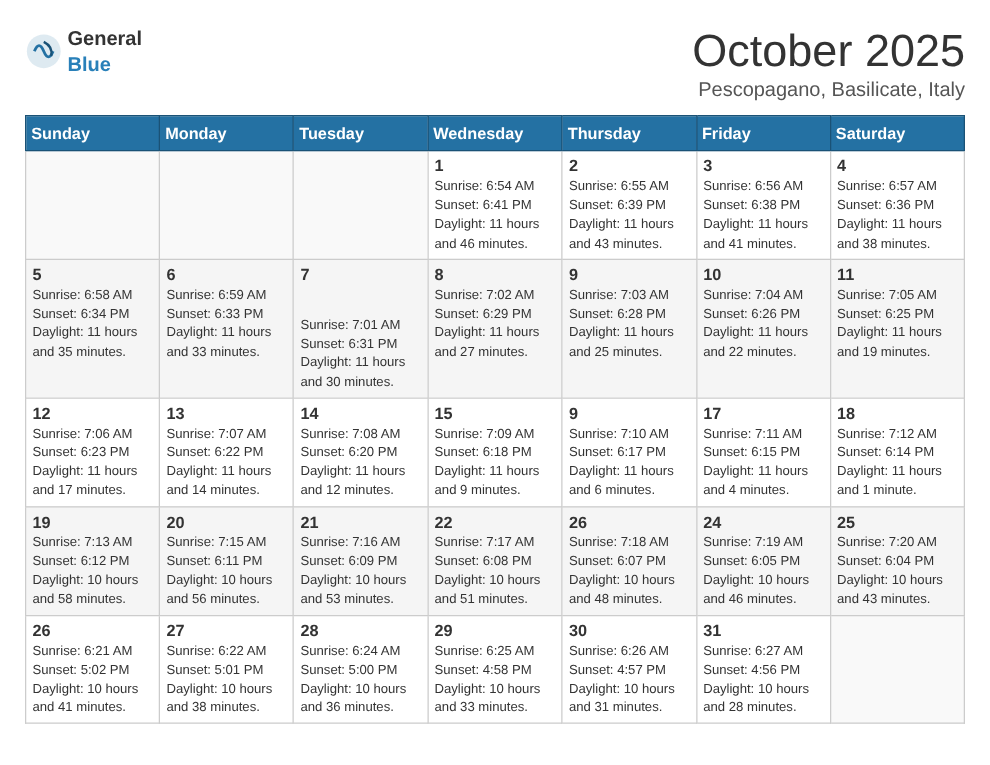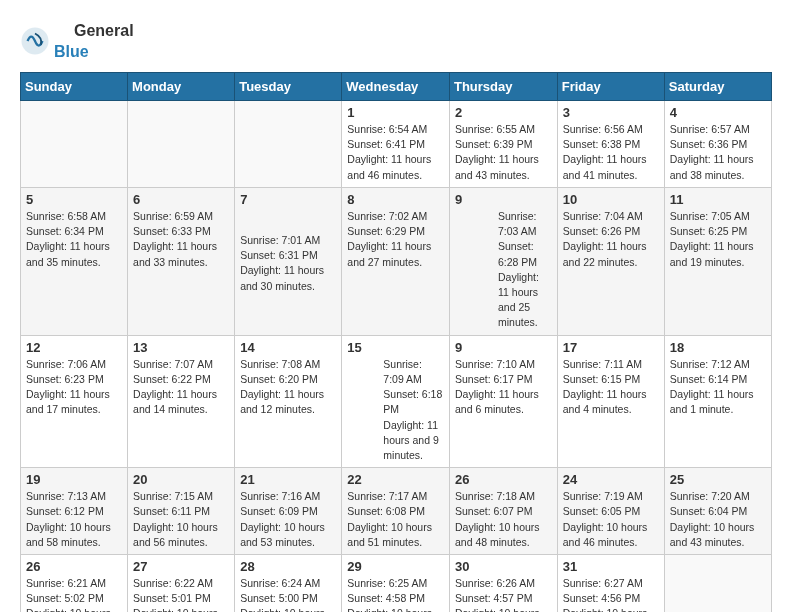--- a/index.html
+++ b/index.html
@@ -16,21 +16,21 @@
       align-items: flex-start;
       margin-bottom: 10px;
     }
     .logo {
       display: flex;
       align-items: center;
       font-size: 18px;
       font-weight: bold;
       color: #1a5276;
     }
-    .logo-general { color: #333; font-size: 16px; font-weight: bold; margin-left: 20px; }
+    .logo-general { color: #333; font-size: 16px; font-weight: bold; }
     .logo-blue { color: #2980b9; font-size: 16px; font-weight: bold; }
     .logo-icon {
       width: 30px;
       height: 30px;
       margin-right: 4px;
     }
     .title-section { text-align: right; }
     .month-title { font-size: 36px; color: #333; font-weight: normal; }
     .location { font-size: 16px; color: #555; margin-top: 2px; }
     .calendar {
@@ -70,20 +70,24 @@
     <svg class="logo-icon" viewBox="0 0 40 40">
       <circle cx="20" cy="20" r="18" fill="#2471a3" opacity="0.15"></circle>
       <path d="M10,20 Q15,8 20,20 Q25,32 30,20" stroke="#2471a3" stroke-width="3" fill="none"></path>
       <path d="M20,10 Q30,15 28,25" stroke="#1a5276" stroke-width="2.5" fill="none"></path>
     </svg>
     <div>
       <span class="logo-general">General</span><br>
       <span class="logo-blue">Blue</span>
     </div>
   </div>
+  <div class="title-section">
+    <div class="month-title">October 2025</div>
+    <div class="location">Pescopagano, Basilicate, Italy</div>
+  </div>
 </div>
 
 <table class="calendar">
   <thead>
     <tr>
     <th>Sunday</th>
         <th>Monday</th>
         <th>Tuesday</th>
         <th>Wednesday</th>
         <th>Thursday</th>
@@ -141,21 +145,21 @@
 Daylight: 11 hours and 30 minutes.</div>
         </td>
         <td>
           <div class="day-number">8</div>
           <div class="day-info" style="white-space: pre-line;">Sunrise: 7:02 AM
 Sunset: 6:29 PM
 Daylight: 11 hours and 27 minutes.</div>
         </td>
         <td>
           <div class="day-number">9</div>
-          <div class="day-info" style="white-space: pre-line; margin-left: 43px;">Sunrise: 7:03 AM
+          <div class="day-info" style="white-space: pre-line;">Sunrise: 7:03 AM
 Sunset: 6:28 PM
 Daylight: 11 hours and 25 minutes.</div>
         </td>
         <td>
           <div class="day-number">10</div>
           <div class="day-info" style="white-space: pre-line;">Sunrise: 7:04 AM
 Sunset: 6:26 PM
 Daylight: 11 hours and 22 minutes.</div>
         </td>
         <td>
@@ -179,21 +183,21 @@
 Daylight: 11 hours and 14 minutes.</div>
         </td>
         <td>
           <div class="day-number">14</div>
           <div class="day-info" style="white-space: pre-line;">Sunrise: 7:08 AM
 Sunset: 6:20 PM
 Daylight: 11 hours and 12 minutes.</div>
         </td>
         <td>
           <div class="day-number">15</div>
-          <div class="day-info" style="white-space: pre-line; margin-left: 36px;">Sunrise: 7:09 AM
+          <div class="day-info" style="white-space: pre-line;">Sunrise: 7:09 AM
 Sunset: 6:18 PM
 Daylight: 11 hours and 9 minutes.</div>
         </td>
         <td>
           <div class="day-number">9</div>
           <div class="day-info" style="white-space: pre-line;">Sunrise: 7:10 AM
 Sunset: 6:17 PM
 Daylight: 11 hours and 6 minutes.</div>
         </td>
         <td>

